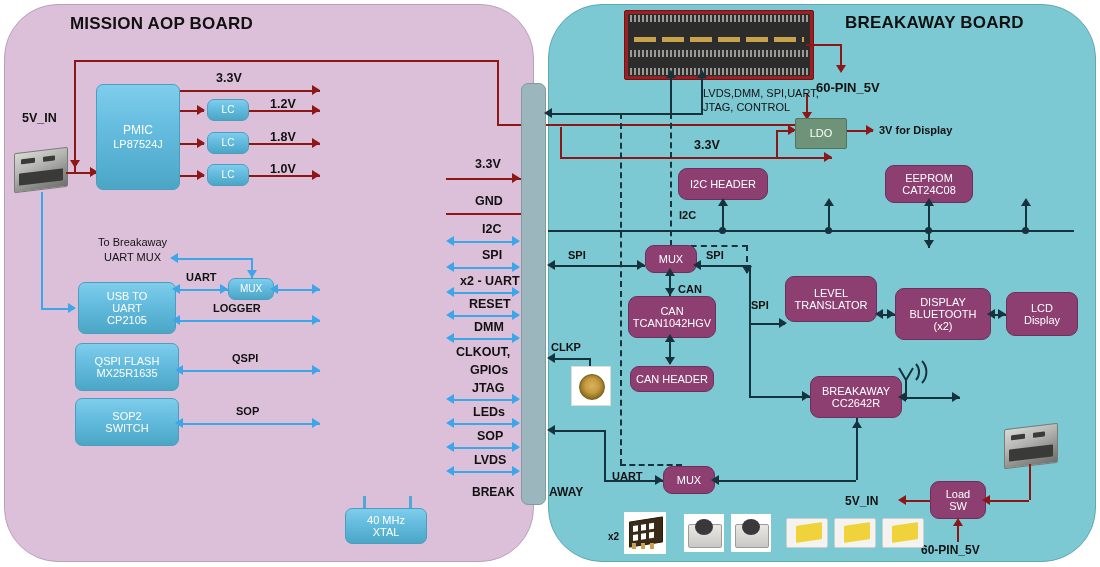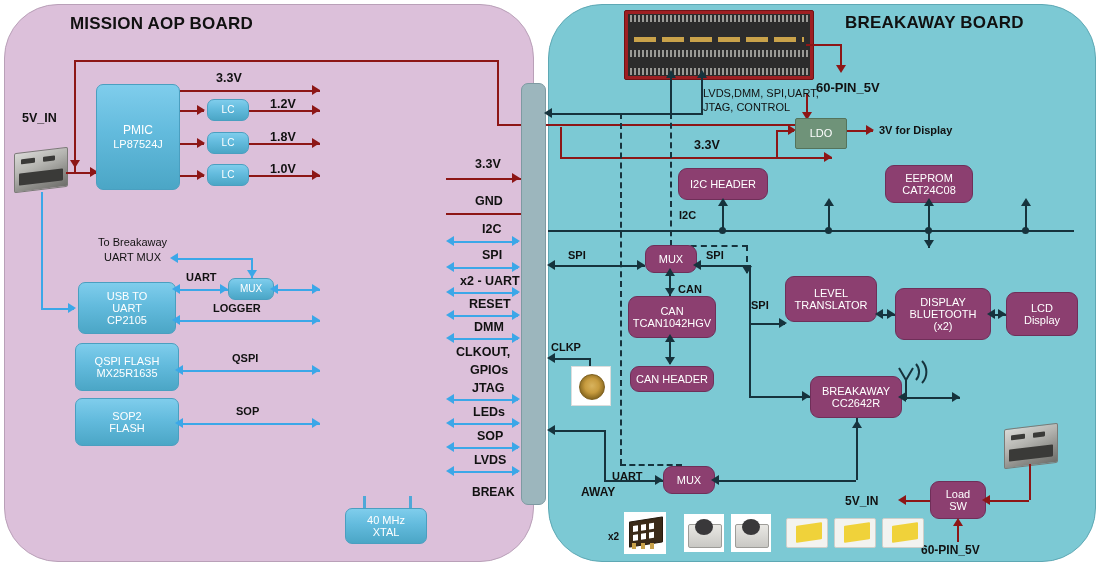--- a/index.html
+++ b/index.html
@@ -195,21 +195,21 @@
     <div class="sm">MUX</div>
   </div>
 
   <div class="blk blue" style="left:75px;top:343px;width:104px;height:48px;">
     <div class="l2">QSPI FLASH</div>
     <div class="l2">MX25R1635</div>
   </div>
 
   <div class="blk blue" style="left:75px;top:398px;width:104px;height:48px;">
     <div class="l2">SOP2</div>
-    <div class="l2">FLASH</div>
+    <div class="l2">SWITCH</div>
   </div>
 
   <div class="w blu">
     <div class="w vb" style="left:41px;top:192px;height:116px;"></div>
     <div class="w hb" style="left:41px;top:308px;width:33px;"></div>
     <div class="ar ar-r" style="left:68px;top:303px;"></div>
   </div>
 
   <div class="w blu">
     <div class="w vb" style="left:251px;top:258px;height:20px;"></div>
@@ -247,21 +247,21 @@
 
   <div class="lab b s" style="left:236px;top:405px;">SOP</div>
   <div class="w blu">
     <div class="w hb" style="left:179px;top:423px;width:141px;"></div>
     <div class="ar ar-l" style="left:175px;top:418px;"></div>
     <div class="ar ar-r" style="left:312px;top:418px;"></div>
   </div>
 
   <div class="blk gray-conn" style="left:521px;top:83px;width:25px;height:422px;"></div>
   <div class="lab b" style="left:472px;top:485px;font-size:12px;">BREAK</div>
-  <div class="lab b" style="left:549px;top:485px;font-size:12px;padding-left:32px;">AWAY</div>
+  <div class="lab b" style="left:549px;top:485px;font-size:12px;">AWAY</div>
 
   <div class="lab b" style="left:475px;top:157px;">3.3V</div>
   <div class="w red">
     <div class="w hr" style="left:446px;top:178px;width:75px;"></div>
     <div class="ar ar-r" style="left:512px;top:173px;"></div>
   </div>
 
   <div class="lab b" style="left:475px;top:194px;">GND</div>
   <div class="w red">
     <div class="w hr" style="left:446px;top:213px;width:75px;"></div>

